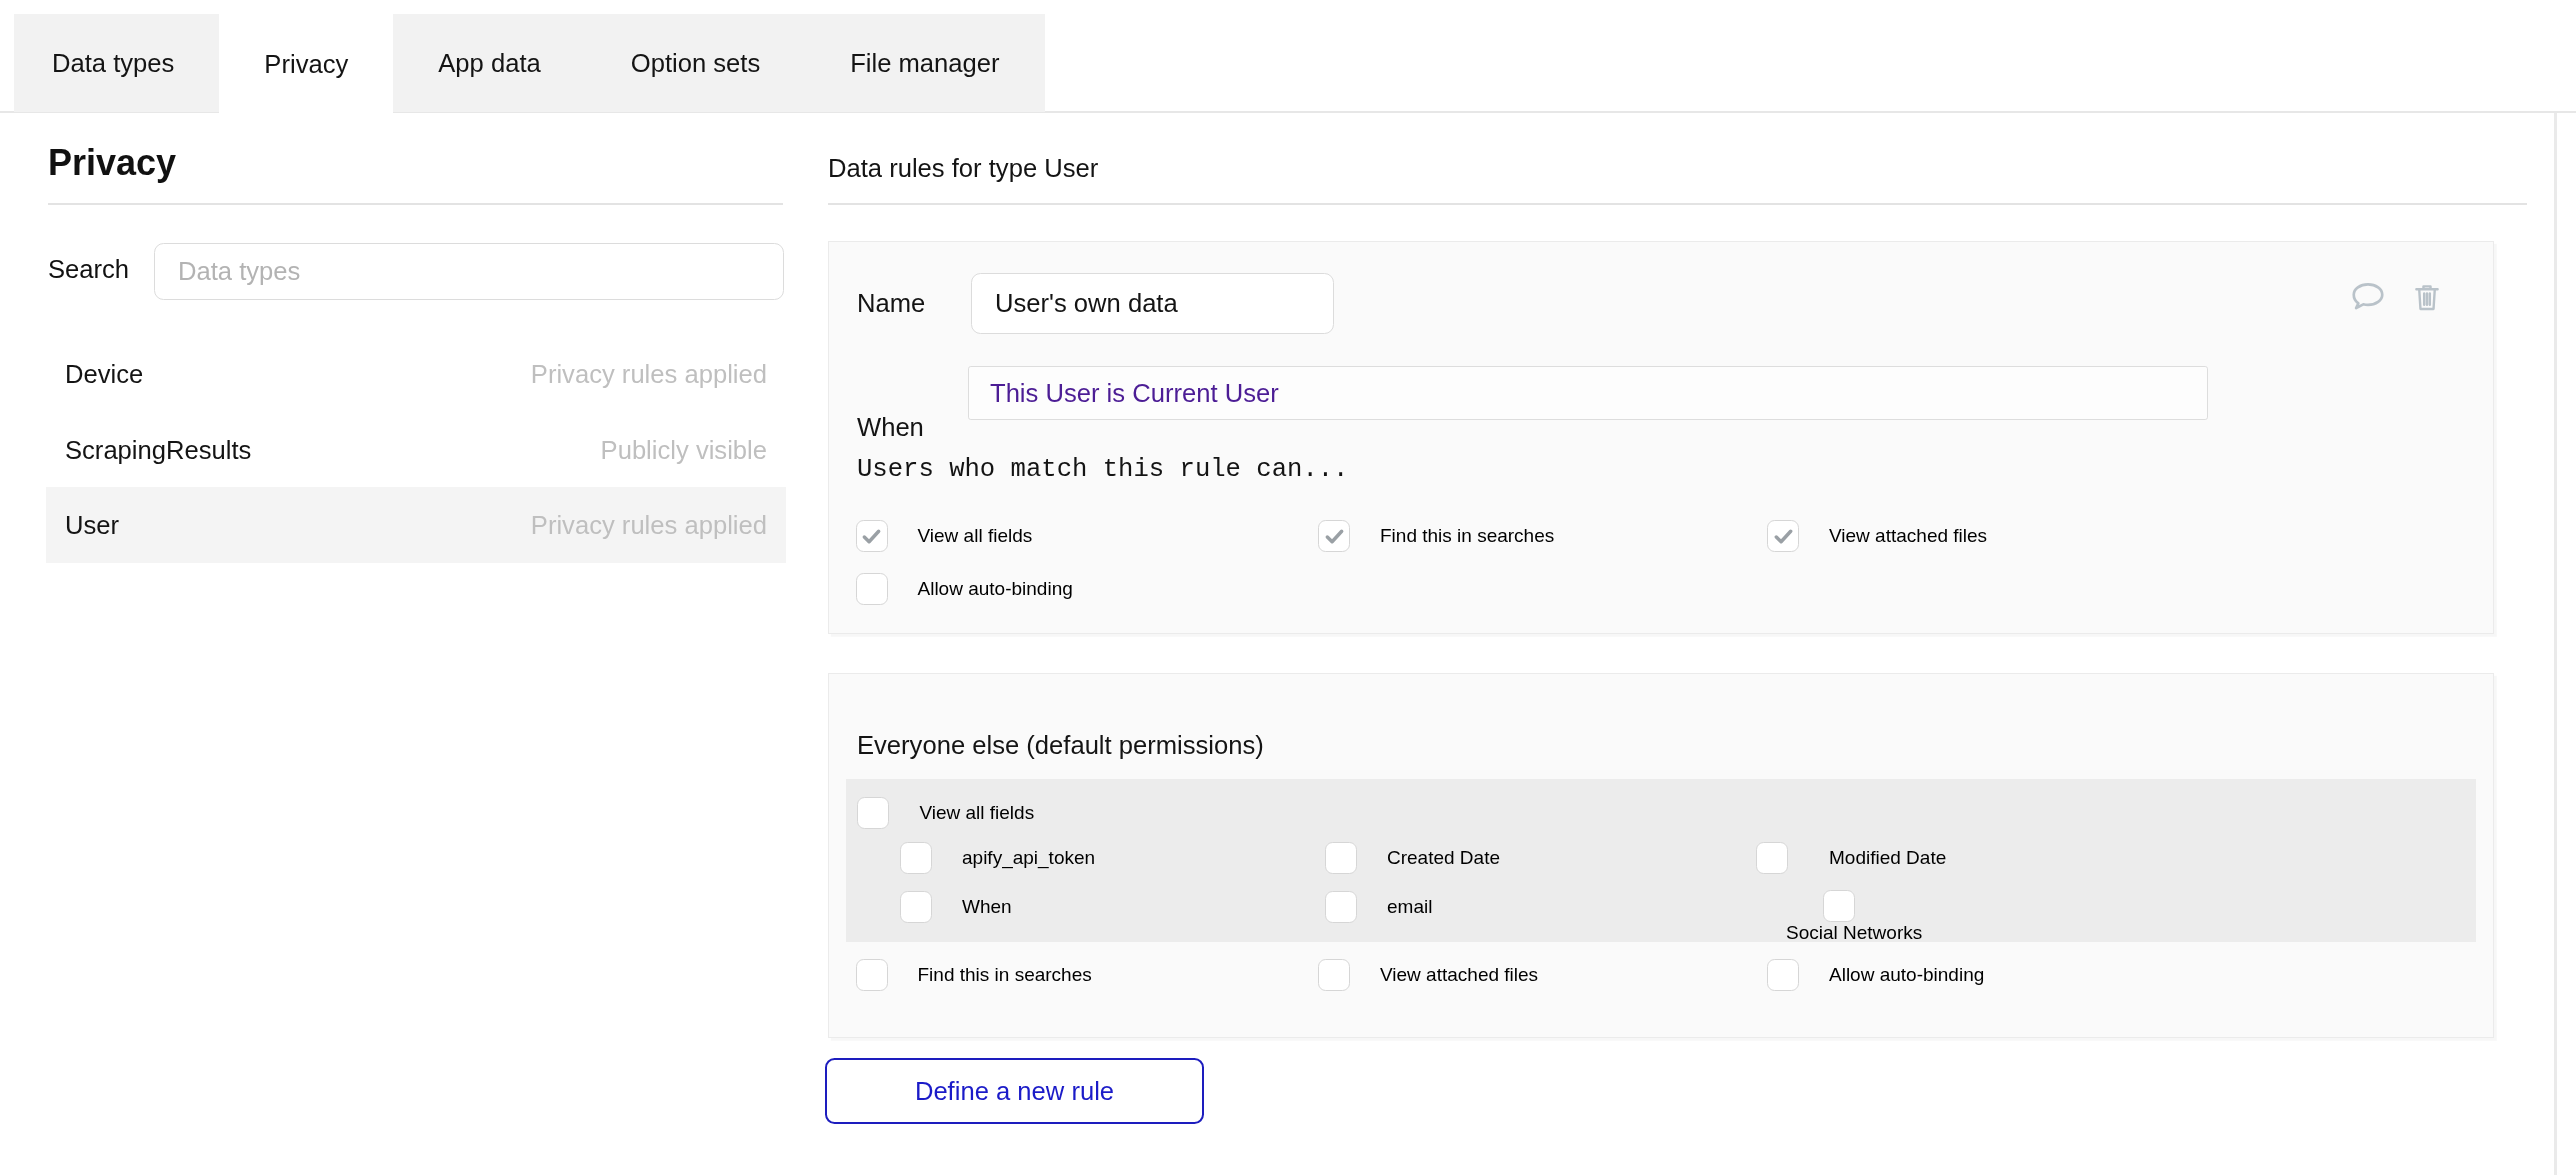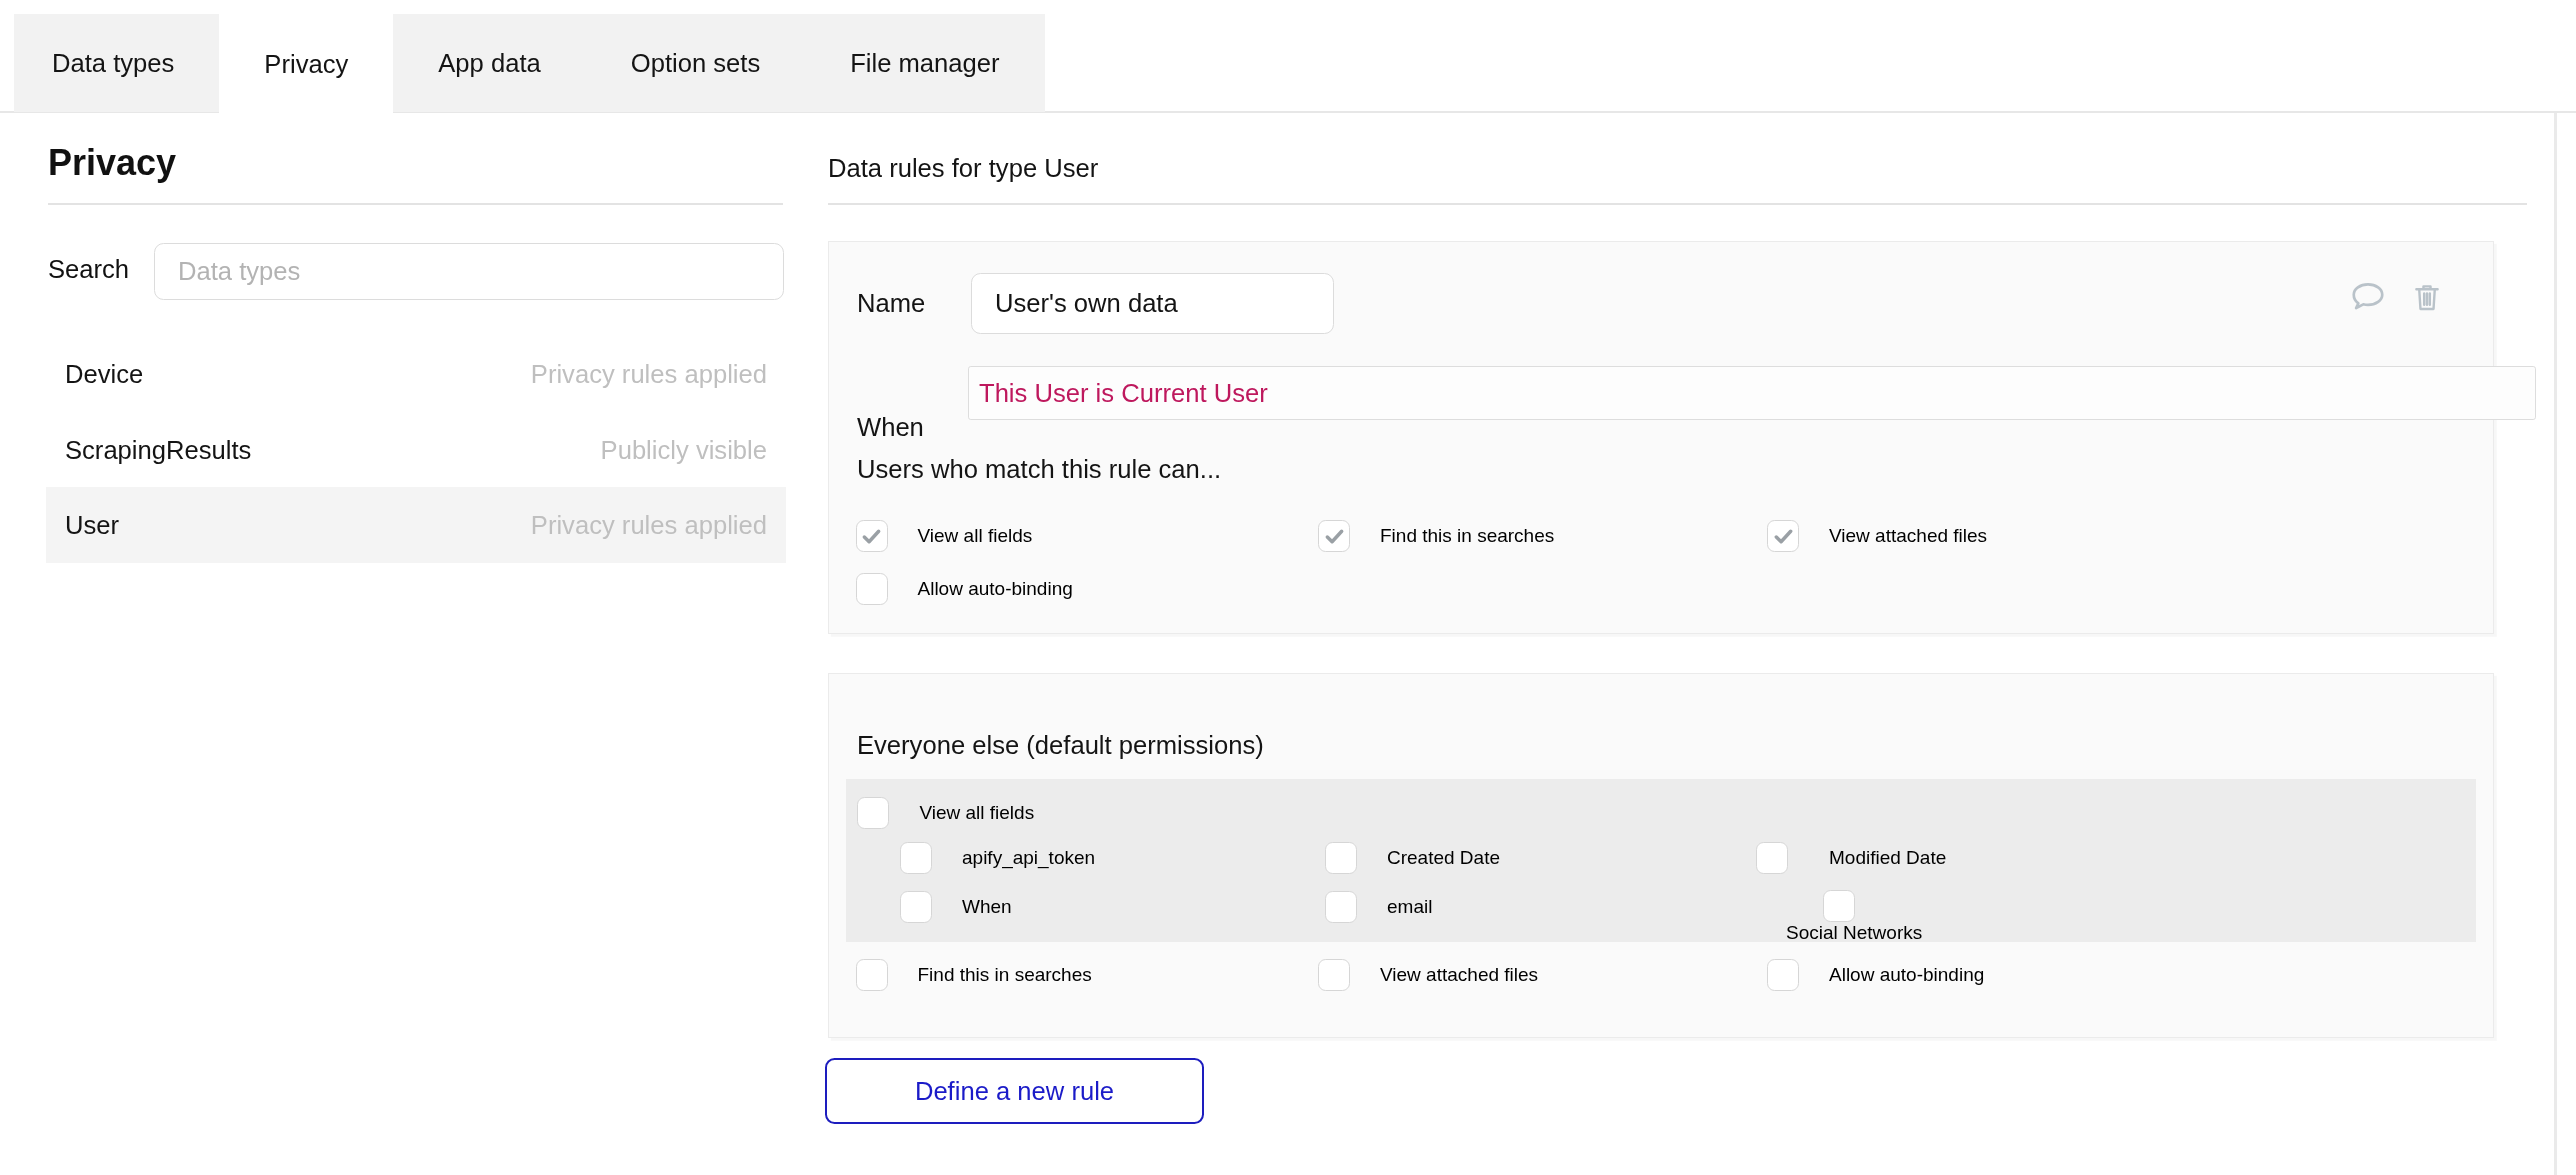--- a/index.html
+++ b/index.html
@@ -29,23 +29,23 @@
   
   .main-heading{position:absolute;left:828px;top:154px;font-size:25.6px;color:#141414;}
   .card{position:absolute;left:828px;width:1666px;background:#fafafa;
     border:1.9px solid #ebebeb;box-sizing:border-box;box-shadow:2.8px 2.8px 0 rgba(0,0,0,0.03);}
   .card1{top:241px;height:393px;}
   .card2{top:673px;height:365px;}
   .flabel{position:absolute;font-size:25.6px;color:#141414;}
   .name-input{position:absolute;left:142px;top:31px;width:363px;height:61px;box-sizing:border-box;
     border:1.9px solid #dcdcdc;border-radius:9.5px;background:#ffffff;font-family:inherit;
     font-size:25.6px;color:#141414;padding:0 0 0 23px;outline:none;}
-  .when-box{position:absolute;left:139px;top:124px;width:1568px;height:54px;box-sizing:border-box;
+  .when-box{position:absolute;left:139px;top:124px;width:1240px;height:54px;box-sizing:border-box;
     border:1.9px solid #dddddd;border-radius:2.8px;background:#fdfdfd;display:flex;align-items:center;
-    padding-left:10px;font-size:25.6px;color:#be185d;cursor:pointer;}
+    padding-left:21px;font-size:25.6px;color:#4c1d95;cursor:pointer;}
   .card-actions{position:absolute;right:45px;top:34px;display:flex;gap:17px;align-items:center;}
   .icon-btn{width:42px;height:42px;display:flex;align-items:center;justify-content:center;cursor:pointer;}
   
   .cb-item{position:absolute;height:34px;display:flex;align-items:center;cursor:pointer;}
   .cb{width:32px;height:32px;box-sizing:border-box;border:1.9px solid #d6d6d6;border-radius:7.6px;
     background:#ffffff;display:flex;align-items:center;justify-content:center;flex:0 0 auto;}
   .cb .check{opacity:0;}
   .cb-item[data-checked="true"] .cb .check{opacity:1;}
   .cb-label{margin-left:30px;font-size:19px;color:#000000;white-space:nowrap;}
   .band{position:absolute;left:17px;top:105px;width:1630px;height:163px;background:#ececec;}
@@ -112,21 +112,21 @@
       <span class="icon-btn">
         <svg width="34" height="38" viewBox="0 0 24 24" fill="none" stroke="#b9c2c9" stroke-width="1.7" stroke-linecap="round" stroke-linejoin="round">
           <path d="M4.5 6.5h15M9.5 6.5V4.5h5v2M6.5 6.5l.9 14h9.2l.9-14M10 9.5v8M12 9.5v8M14 9.5v8"></path>
         </svg>
       </span>
     </div>
     <div class="flabel" style="left:28px;top:143px;margin-top:28px;">When</div>
     <div class="when-box">
       <span>This User is Current User</span>
     </div>
-    <div class="flabel" style="left:28px;top:213px;">Users who match this rule can...</div>
+    <div class="flabel" style="left:28px;top:213px;font-family:Liberation Mono, monospace;">Users who match this rule can...</div>
 
     <div class="cb-item" style="left:26.5px;top:277px;" data-checked="true">
       <span class="cb">
           <svg class="check" width="23" height="23" viewBox="0 0 24 24">
             <path d="M4.5 12.5l5 5L19.5 6.5" stroke="#9aa0a5" stroke-width="3.6" fill="none" stroke-linecap="round" stroke-linejoin="round"></path>
           </svg>
         </span>
       <span class="cb-label">View all fields</span>
     </div>
     <div class="cb-item" style="left:489px;top:277px;" data-checked="true">

